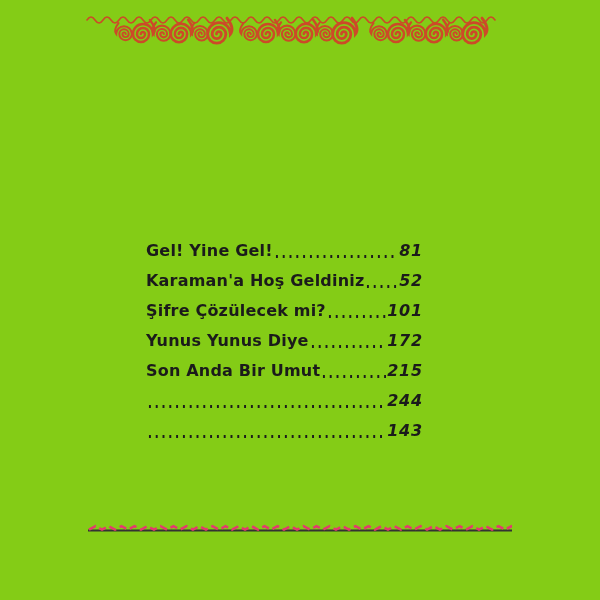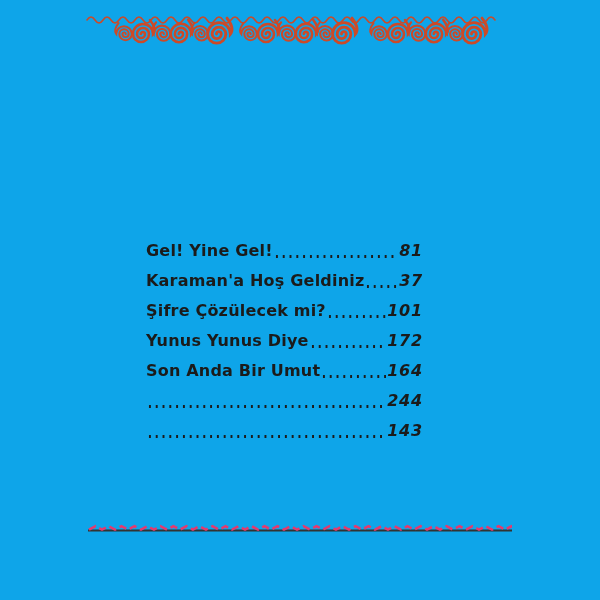--- a/index.html
+++ b/index.html
@@ -6,21 +6,21 @@
   html, body { width: 600px; height: 600px; }
   body {
     background: #ffffff;
     font-family: "DejaVu Sans", "Liberation Sans", sans-serif;
     position: relative;
     overflow: hidden;
   }
   .page-canvas {
     position: absolute;
     inset: 0;
-    background: #0ea5e9;
+    background: #84cc16;
   }
   .ornament-top {
     position: absolute;
     left: 85px;
     top: 12px;
   }
   .toc {
     position: absolute;
     left: 146px;
     top: 236px;
@@ -82,39 +82,39 @@
   <div class="toc">
     <div class="toc-row">
       <span class="toc-title">Gel! Yine Gel!</span>
       <span class="toc-leader"></span>
       <span class="toc-page">81</span>
     </div>
 
     <div class="toc-row">
       <span class="toc-title">Karaman'a Hoş Geldiniz</span>
       <span class="toc-leader"></span>
-      <span class="toc-page">37</span>
+      <span class="toc-page">52</span>
     </div>
 
     <div class="toc-row">
       <span class="toc-title">Şifre Çözülecek mi?</span>
       <span class="toc-leader"></span>
       <span class="toc-page">101</span>
     </div>
 
     <div class="toc-row">
       <span class="toc-title">Yunus Yunus Diye</span>
       <span class="toc-leader"></span>
       <span class="toc-page">172</span>
     </div>
 
     <div class="toc-row">
       <span class="toc-title">Son Anda Bir Umut</span>
       <span class="toc-leader"></span>
-      <span class="toc-page">164</span>
+      <span class="toc-page">215</span>
     </div>
 
 
     <div class="toc-row">
       <span class="toc-leader"></span>
       <span class="toc-page">244</span>
     </div>
 
     <div class="toc-row">
       <span class="toc-leader"></span>

